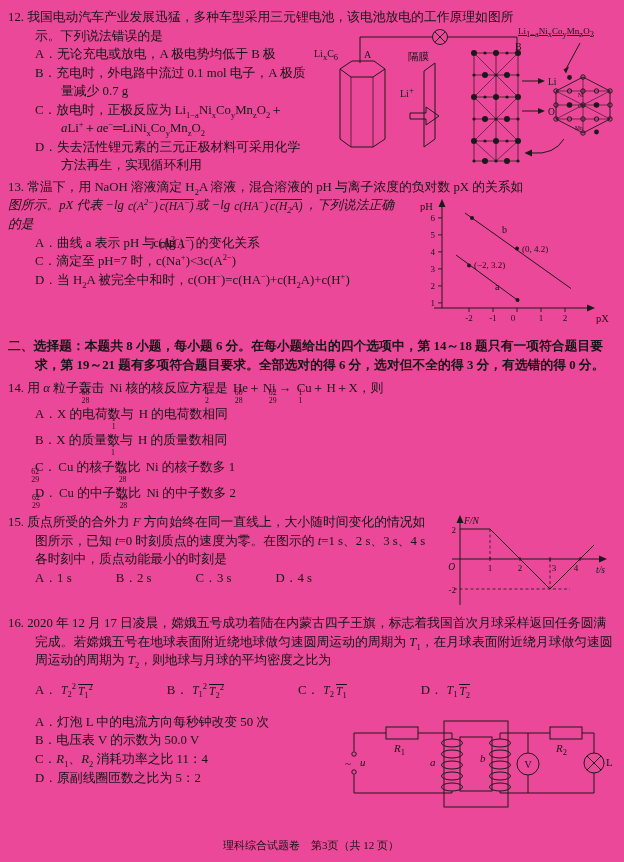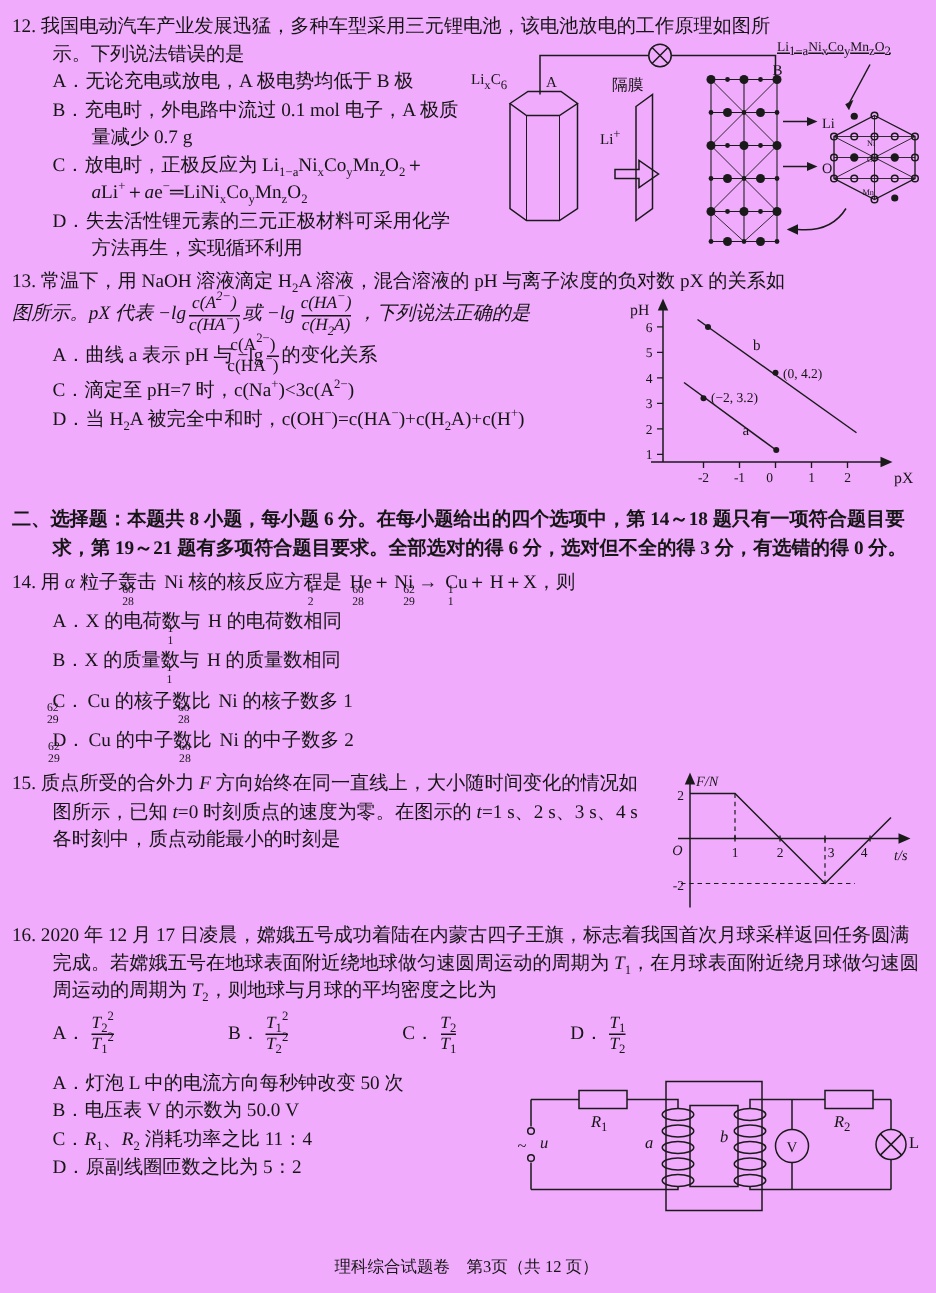--- a/index.html
+++ b/index.html
@@ -1,34 +1,34 @@
 <!DOCTYPE html>
 <html><head>
 <meta charset="utf-8">
 <style>
   html,body{margin:0;padding:0;background:#9a9a9a;}
   .page{
     width:624px;height:862px;margin:0 auto;box-sizing:border-box;
-    background:#f0abfc;color:#151515;
+    background:#ec4899;color:#151515;
     font-family:"Liberation Serif","DejaVu Serif",serif;
     font-size:12.8px;line-height:1.45;
     padding:8px 10px 6px 8px;
     display:flex;flex-direction:column;overflow:hidden;
   }
   .stem{padding-left:27px;text-indent:-27px;margin:0;}
   .opt{margin:0 0 0 27px;padding-left:26px;text-indent:-26px;}
   .row{display:flex;align-items:flex-start;}
   .col{flex:1 1 auto;min-width:0;}
   .fig{position:relative;flex:0 0 auto;}
   .lbl{position:absolute;font-size:10px;line-height:1;white-space:nowrap;}
   .sec{font-weight:bold;padding-left:27px;text-indent:-27px;margin:6px 0 4px 0;}
   sub,sup{font-size:8.5px;line-height:0;}
   i{font-style:italic;}
   .ol{text-decoration:overline;}
-  .frac{display:inline-flex;flex-direction:column;align-items:center;text-align:center;
+  .frac{display:inline-flex;flex-direction:row;align-items:center;text-align:center;
         font-size:11.5px;line-height:1.15;vertical-align:middle;margin:0 2px;}
   .frac .fd{border-top:1px solid #151515;}
   .frac .fn{padding:0 2px;}
   .nuc{display:inline-flex;flex-direction:column;align-items:center;font-size:7.8px;
        line-height:1.05;vertical-align:-3px;margin:0 1px;}
   .nuc b{font-weight:normal;}
   .opts-inline{display:flex;margin-left:27px;gap:44px;}
   .opts-frac{display:flex;margin-left:27px;gap:72px;align-items:center;min-height:40px;}
   svg{display:block;}
   svg text{font-family:"Liberation Serif","DejaVu Serif",serif;fill:#151515;}
@@ -256,20 +256,26 @@
         </span>Cu 的中子数比 <span class="nuc">
           <b>60</b>
           <b>28</b>
         </span>Ni 的中子数多 2</div>
   </div>
 
   <div class="q">
     <div class="row">
       <div class="col">
         <p class="stem">15. 质点所受的合外力 <i>F</i> 方向始终在同一直线上，大小随时间变化的情况如图所示，已知 <i>t</i>=0 时刻质点的速度为零。在图示的 <i>t</i>=1 s、2 s、3 s、4 s 各时刻中，质点动能最小的时刻是</p>
+        <div class="opts-inline">
+          <span>A．1 s</span>
+          <span>B．2 s</span>
+          <span>C．3 s</span>
+          <span>D．4 s</span>
+        </div>
       </div>
       <div class="fig" style="width:178px;">
         <svg width="178" height="98" viewBox="0 0 178 98">
           <g stroke="#1a1a1a" stroke-width="1" fill="none">
             <path d="M24,6 V92 M16,46 H166"></path>
             <polygon points="24,2 20.5,10 27.5,10" fill="#1a1a1a" stroke="none"></polygon>
             <polygon points="171,46 163,42.5 163,49.5" fill="#1a1a1a" stroke="none"></polygon>
             <path d="M54,44 V48 M84,44 V48 M114,44 V48 M144,44 V48" stroke-width="0.9"></path>
             <path d="M24,16 H54 L114,76 L158,32"></path>
             <path d="M54,16 V46" stroke-dasharray="3,2.5" stroke-width="0.8"></path>

